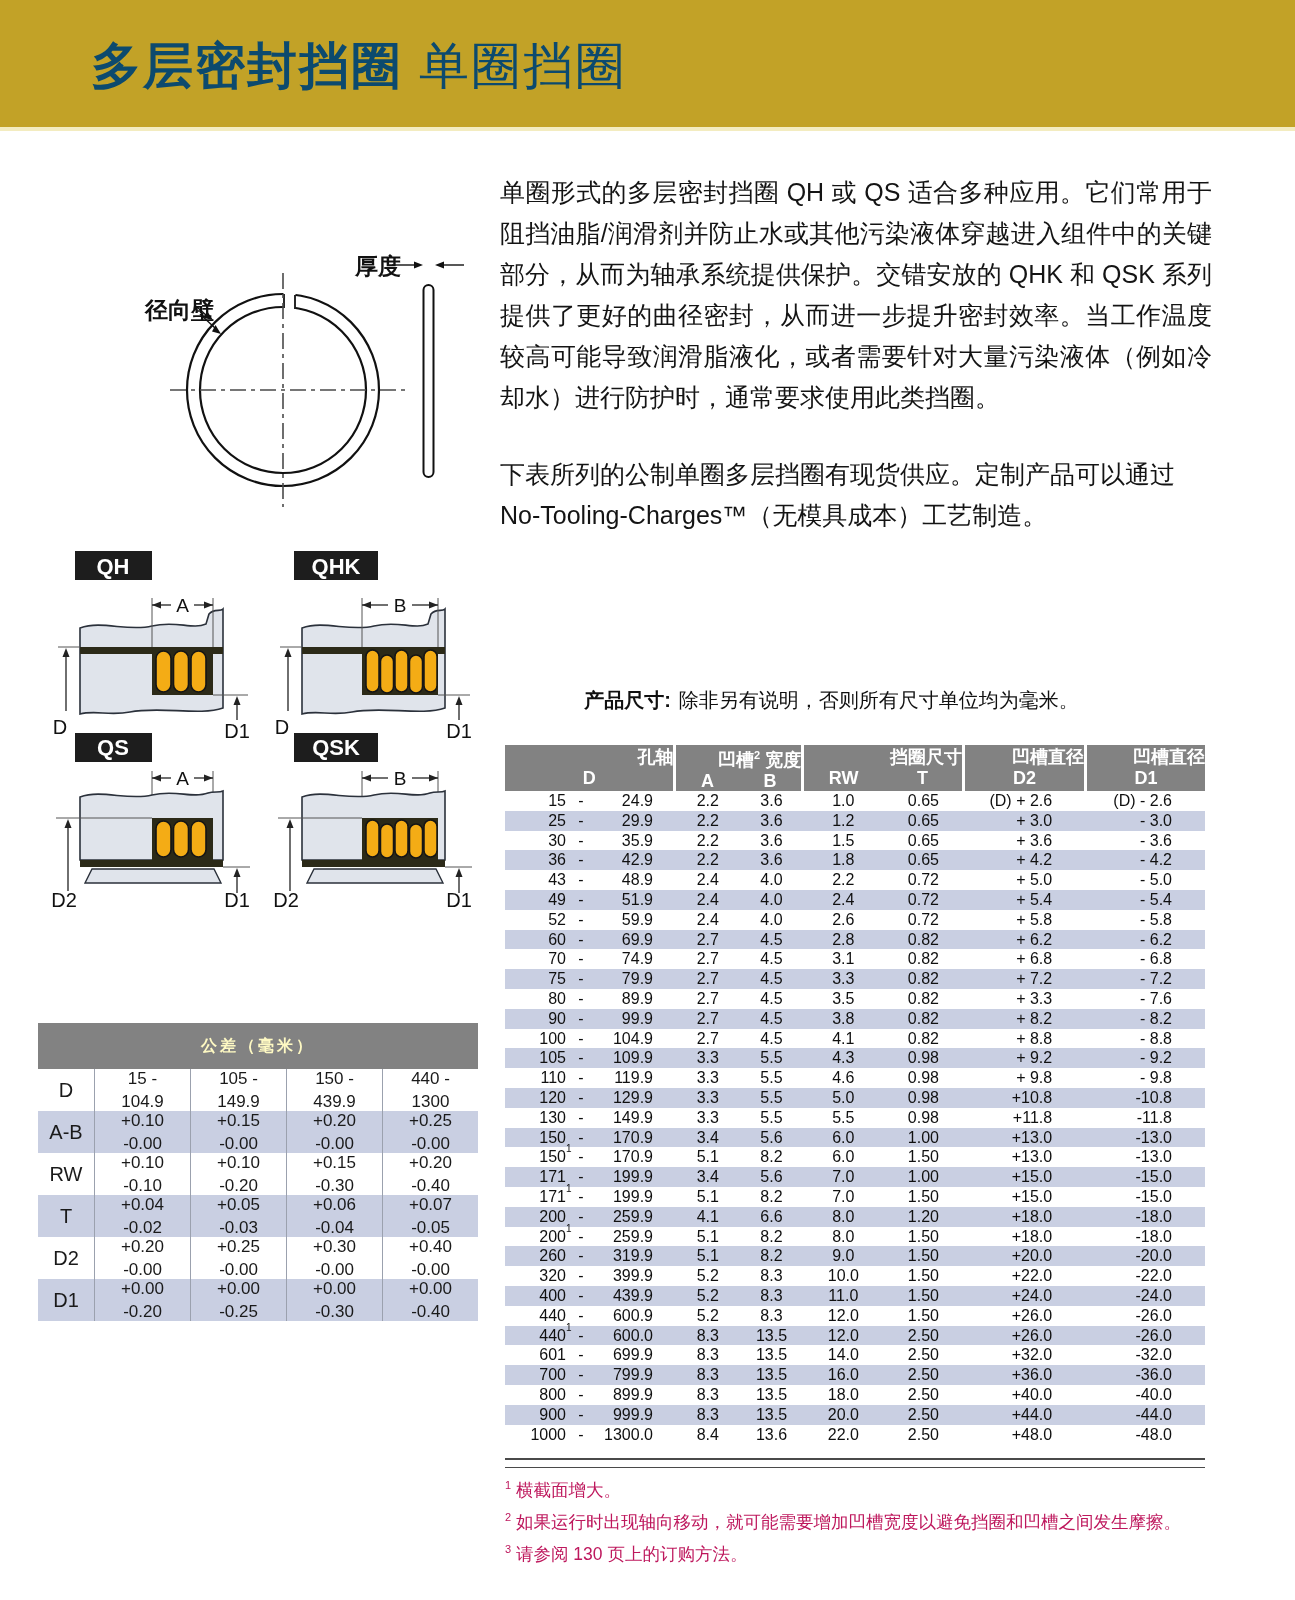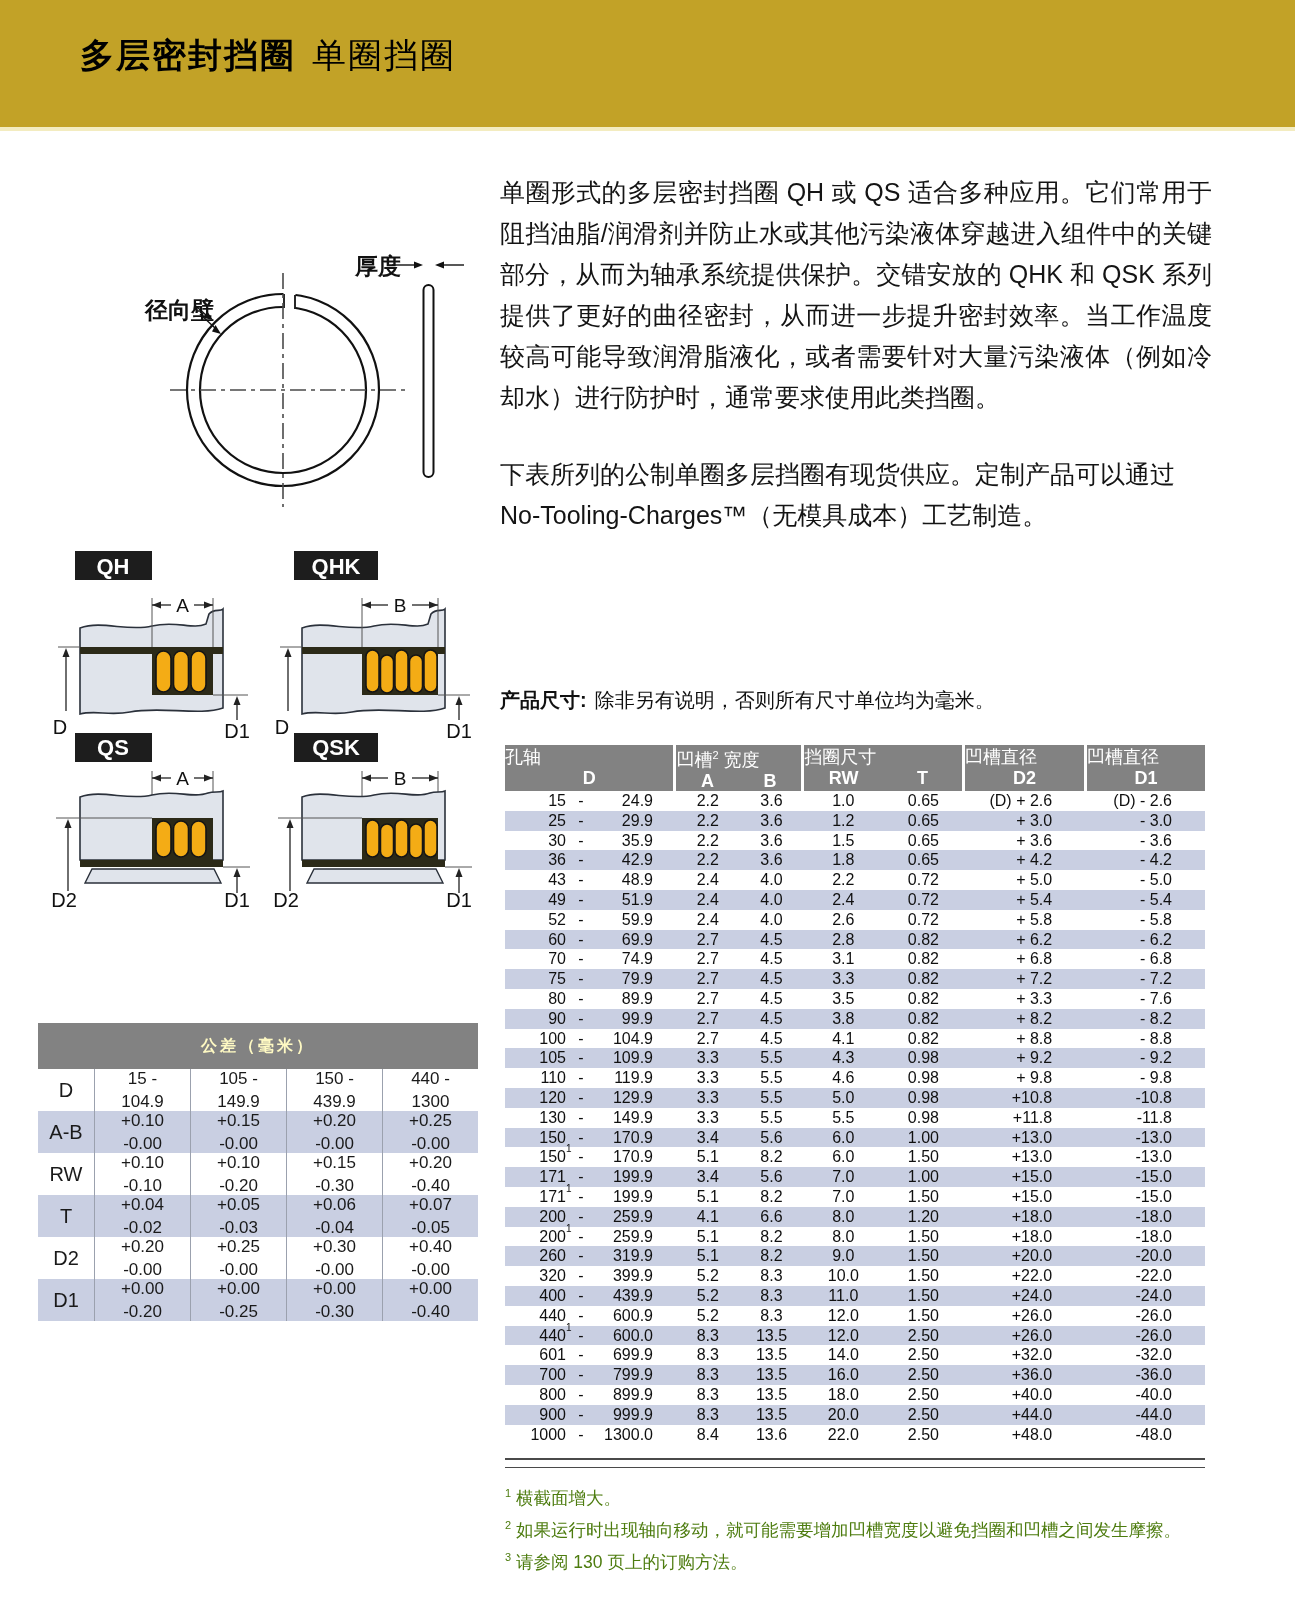--- a/index.html
+++ b/index.html
@@ -2,57 +2,57 @@
 <html><head>
 <meta charset="utf-8">
 <style>
   *{margin:0;padding:0;box-sizing:border-box}
   html,body{background:#fff}
   body{width:1295px;height:1600px;font-family:"Liberation Sans","DejaVu Sans",sans-serif;color:#1a1a1a}
   #page{position:relative;width:1295px;height:1600px;overflow:hidden;background:#fff}
 
   
   .header{position:absolute;top:0;left:0;width:100%;height:127px;background:#c2a227}
-  .header .title{position:absolute;left:80px;top:33px;font-size:34px;color:#000000;white-space:nowrap;letter-spacing:2px}
+  .header .title{position:absolute;left:91px;top:33px;font-size:50px;color:#0c4a6e;white-space:nowrap;letter-spacing:2px}
   .title .t1{font-weight:700}
   .title .t2{font-weight:400;margin-left:16px}
   .header-underline{position:absolute;top:127px;left:0;width:100%;height:4px;background:#f3ecc0}
 
   
   .intro{position:absolute;left:500px;top:172px;width:712px;font-size:25px;line-height:41px;text-align:justify;color:#141414}
   .intro p + p{margin-top:36px;text-align:left}
 
   
-  .size-note{position:absolute;left:500px;top:687px;width:663px;text-align:left;font-size:20px;color:#101010}
+  .size-note{position:absolute;left:500px;top:687px;width:663px;text-align:center;font-size:20px;color:#101010}
   .size-note b{font-weight:700;margin-right:8px}
 
   
   .mtable{position:absolute;left:505px;top:745px;width:700px}
   #mt-head{display:flex;height:46px}
   .mt-hg{background:#828282;color:#fff;border-right:3px solid #fff;display:flex;flex-direction:column;justify-content:center;padding:2px 0 3px}
   .mt-hg:last-child{border-right:none}
-  .hl1{text-align:left;font-size:18px;font-weight:400;line-height:21px}
+  .hl1{text-align:right;font-size:18px;font-weight:700;line-height:21px}
   .hl1 sup{font-size:11px}
   .hl2{display:flex;font-size:18px;font-weight:700;line-height:20px}
   .hl2 span{flex:1;text-align:center}
   .c-d{width:177px}.c-ab{width:132px}.c-rwt{width:166px}.c-d2{width:126px}.c-d1{width:122px}
 
   .mt-row{display:flex;height:19.8px;line-height:19.8px;font-size:16px;color:#101010}
   .mt-row.alt{background:#c9cfe2}
   .cell.two{display:flex}
   .cell.two span{flex:1;text-align:center}
   .c-d.cell{display:flex;padding-left:6px}
   .c-d .min{width:55px;text-align:right;position:relative}
   .c-d .min sup{position:absolute;left:100%;top:-3px;font-size:10px;line-height:10px}
   .c-d .dash{width:30px;text-align:center}
   .c-d .max{width:57px;text-align:right}
   .c-d2.num{text-align:right;padding-right:34px}
   .c-d1.num{text-align:right;padding-right:33px}
   .mt-doublerule{margin-top:14px;height:10px;border-top:2.5px solid #4a4a4a;border-bottom:1.5px solid #4a4a4a}
-  #footnotes{margin-top:12px;font-size:17.5px;color:#4d7c0f}
+  #footnotes{margin-top:4px;font-size:17.5px;color:#be185d}
   .fn-line{line-height:27px}
   .fn-line sup{font-size:11px}
 
   
   .tol{position:absolute;left:38px;top:1023px;width:440px}
   .tol-title{height:46px;background:#828282;color:#fef9c3;font-size:16px;font-weight:700;text-align:center;line-height:46px;letter-spacing:3px}
   .tol-row{display:flex;height:42px}
   .tol-row.shaded{background:#c9cfe2}
   .tol-label{width:56px;display:flex;align-items:center;justify-content:center;font-size:20px}
   .tol-cell{width:96px;border-left:1px solid #9ba1ae;display:flex;flex-direction:column;align-items:center;justify-content:space-between;font-size:17px;line-height:19.5px}

